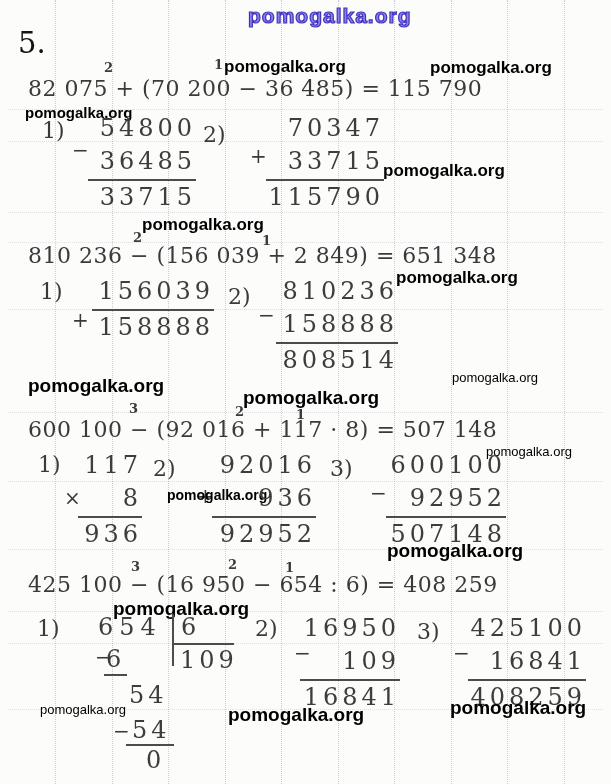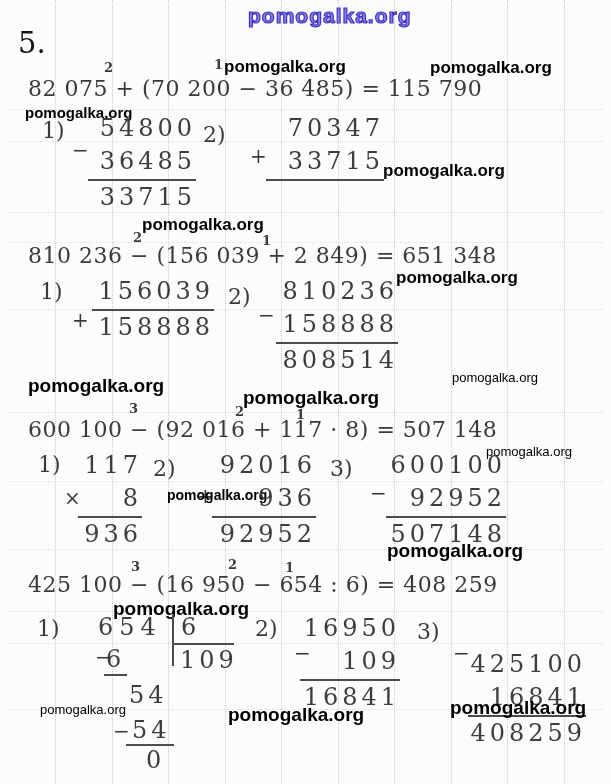--- a/index.html
+++ b/index.html
@@ -89,20 +89,21 @@
     <div class="rule"></div>
     <div class="num">33715</div>
   </div>
 
   <span class="abs lbl" style="left:203px;top:122px">2)</span>
   <span class="abs op" style="left:250px;top:144px">+</span>
   <div class="col" style="left:266px;top:112px;width:118px">
     <div class="num">70347</div>
     <div class="num">33715</div>
     <div class="rule"></div>
+    <div class="num">115790</div>
   </div>
   <div class="wm b17" style="left:383px;top:161px">pomogalka.org</div>
 </section>
 
 <section>
   <div class="wm b17" style="left:142px;top:215px">pomogalka.org</div>
   <span class="abs sup" style="left:133px;top:230px">2</span>
   <span class="abs sup" style="left:262px;top:233px">1</span>
 
   <div class="abs expr" style="left:28px;top:243px">810 236 − (156 039 + 2 849) = 651 348</div>
@@ -195,21 +196,21 @@
   <span class="abs op" style="left:294px;top:641px">−</span>
   <div class="col" style="left:300px;top:612px;width:100px">
     <div class="num">16950</div>
     <div class="num">109</div>
     <div class="rule"></div>
     <div class="num">16841</div>
   </div>
 
   <span class="abs lbl" style="left:417px;top:619px">3)</span>
   <span class="abs op" style="left:453px;top:641px">−</span>
-  <div class="col" style="left:468px;top:648px;width:118px">
+  <div class="col" style="left:468px;top:612px;width:118px">
     <div class="num">425100</div>
     <div class="num">16841</div>
     <div class="rule"></div>
     <div class="num">408259</div>
   </div>
 
   <div class="wm r13" style="left:40px;top:702px">pomogalka.org</div>
   <div class="wm b19" style="left:228px;top:704px">pomogalka.org</div>
   <div class="wm b19" style="left:450px;top:697px">pomogalka.org</div>
 </section>

